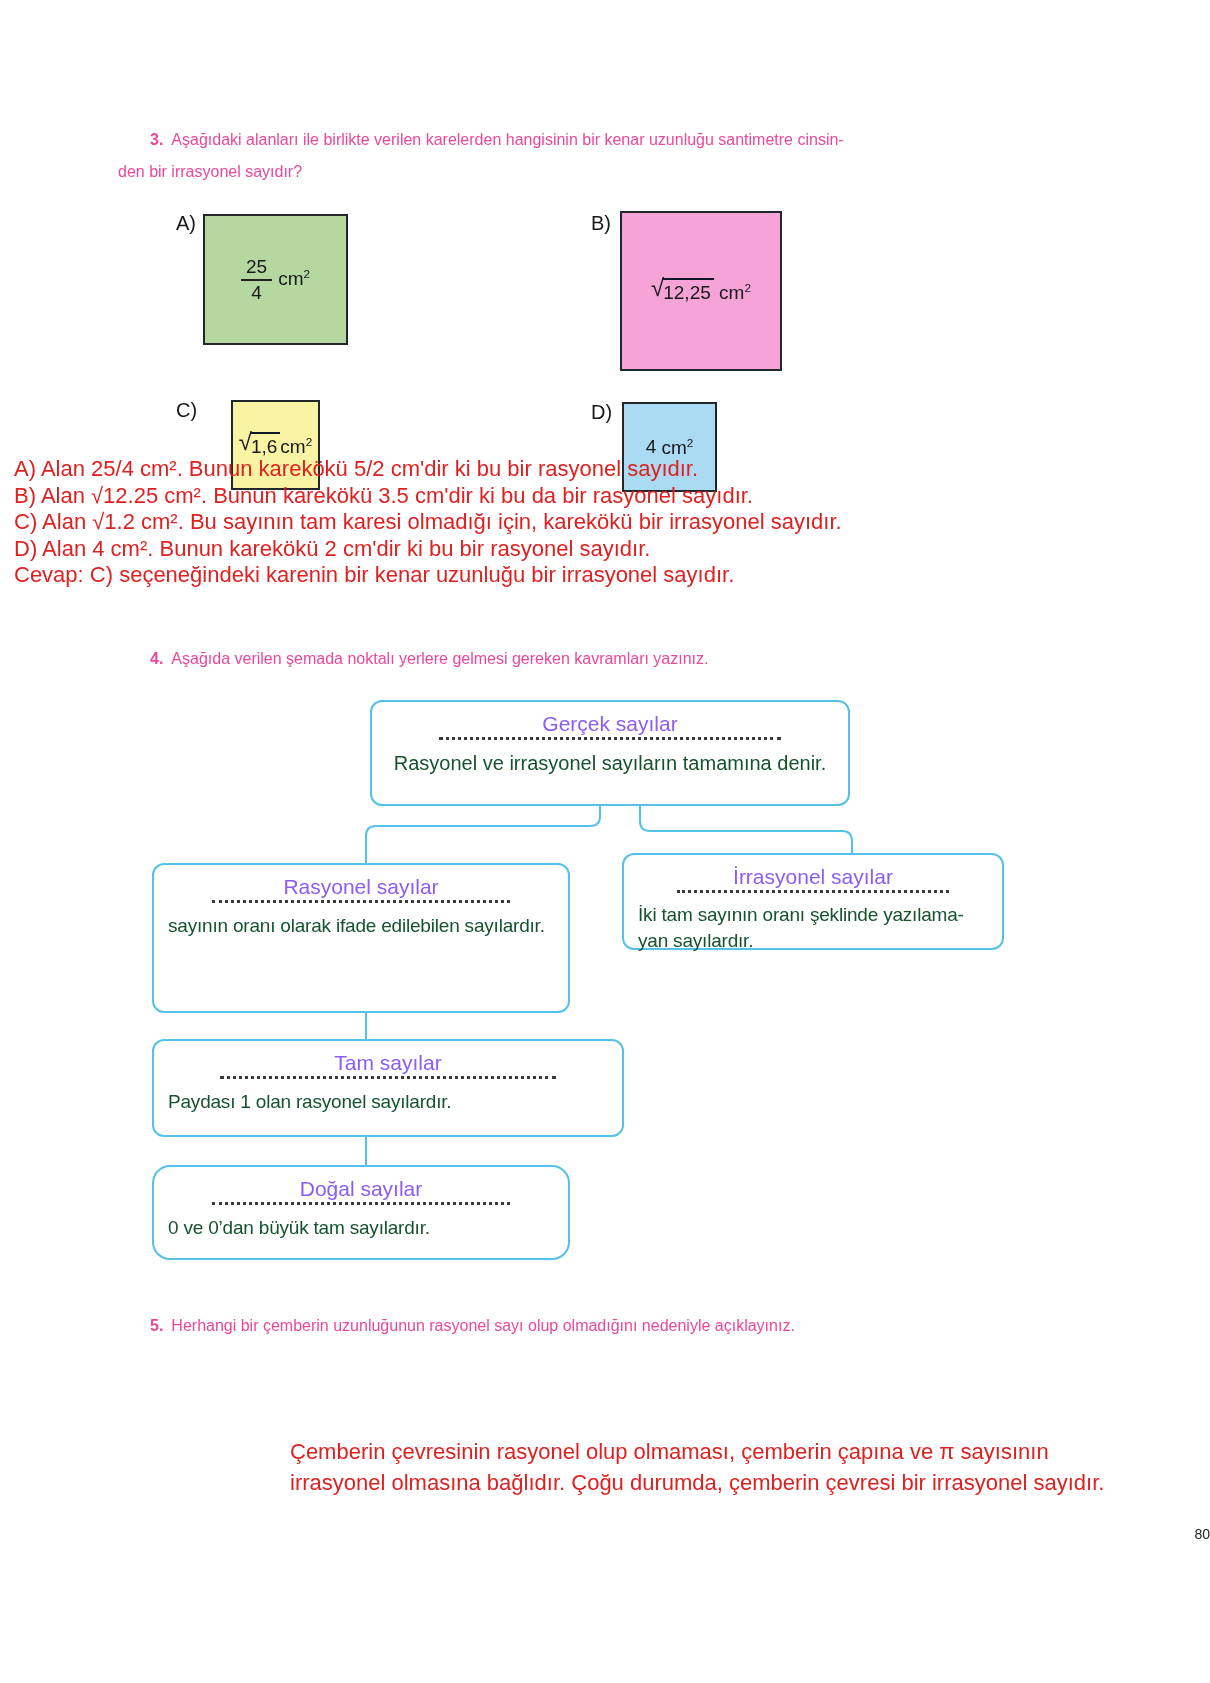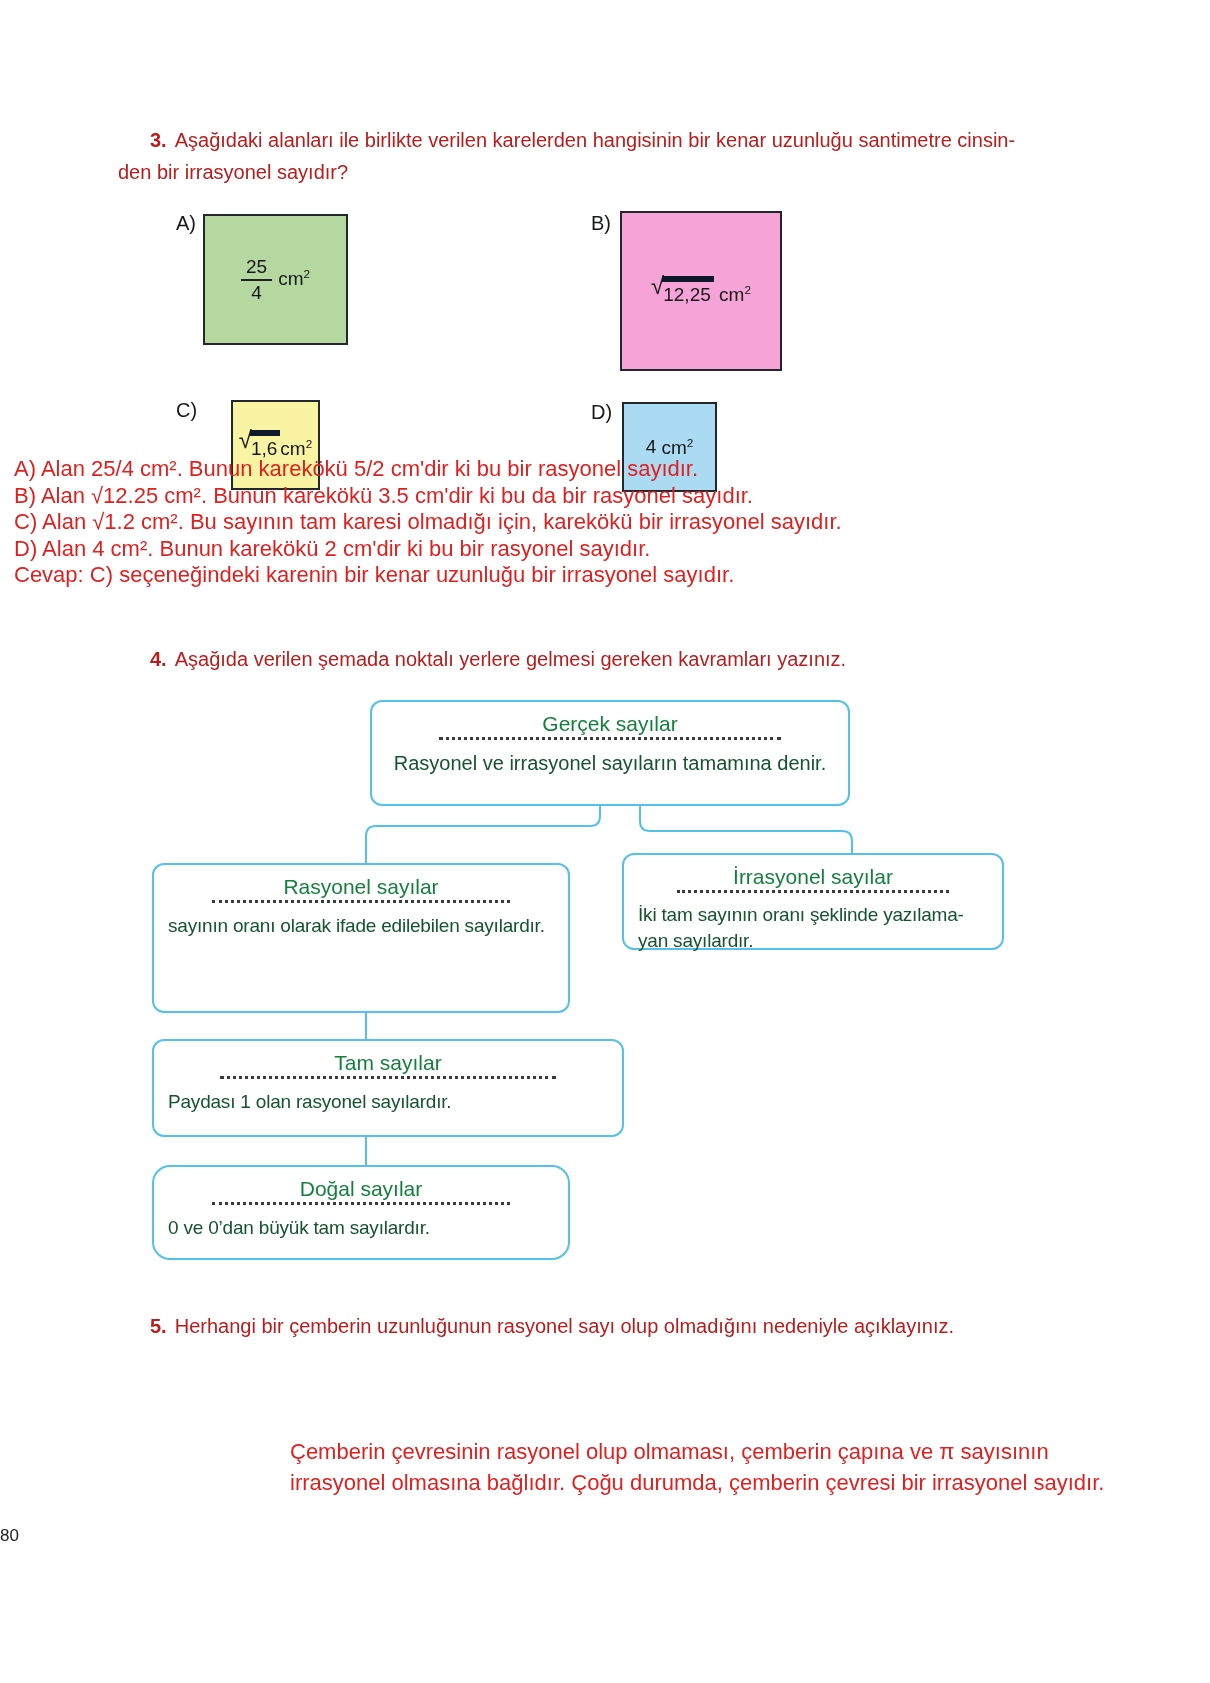--- a/index.html
+++ b/index.html
@@ -2,48 +2,48 @@
 <html><head>
 <meta charset="utf-8">
 <style>
   html,body{margin:0;padding:0;}
   body{
     width:1210px;height:1683px;position:relative;background:#ffffff;
     font-family:"Liberation Sans", sans-serif;color:#1a1a1a;overflow:hidden;
   }
   .abs{position:absolute;}
   
-  .qtext{font-size:20px;line-height:32px;color:#b91c1c;}
+  .qtext{font-size:16px;line-height:32px;color:#ec4899;}
   .qnum{font-weight:bold;margin-right:8px;}
   
   .square{position:absolute;border:2px solid #23272b;box-sizing:border-box;
           display:flex;align-items:center;justify-content:center;font-size:19px;color:#17181a;}
   .opt-label{position:absolute;font-size:20px;color:#17181a;}
   .frac{display:inline-block;text-align:center;vertical-align:middle;line-height:20px;margin-right:6px;}
   .frac .num{display:block;border-bottom:2px solid #222;padding:0 5px 2px;}
   .frac .den{display:block;padding-top:2px;}
   .sqrt{white-space:nowrap;}
   .sqrt .sym{font-size:24px;vertical-align:top;line-height:20px;margin-right:-2px;}
-  .sqrt .rdc{display:inline-block;border-top:6px solid #0f172a;padding:2px 3px 0 1px;}
+  .sqrt .rdc{display:inline-block;border-top:2px solid #0f172a;padding:2px 3px 0 1px;}
   sup{font-size:0.62em;}
   
   .red{color:#e01f1f;}
   .q3-answers{left:14px;top:456px;font-size:22px;line-height:26.6px;white-space:nowrap;z-index:5;}
   
   .fc-box{position:absolute;border:2px solid #54c2e8;border-radius:12px;background:#fff;
           box-sizing:border-box;padding-top:9px;z-index:2;}
-  .fc-title{color:#15803d;font-size:21px;text-align:center;line-height:25px;}
+  .fc-title{color:#8b5cf6;font-size:21px;text-align:center;line-height:25px;}
   .fc-dotted{border-bottom:3px dotted #3a3a3a;width:72%;margin:1px auto 9px;}
   .fc-body{font-size:19px;color:#14532d;padding:0 14px;line-height:28px;letter-spacing:-0.2px;}
   .fc-body.center{text-align:center;font-size:20px;letter-spacing:0;}
   .fc-body .just{display:block;text-align:justify;text-align-last:justify;}
   .fc-connectors{left:140px;top:800px;z-index:1;}
   
   .q5-answer{left:290px;top:1436px;width:880px;font-size:22px;line-height:31px;}
-  .page-number{left:0;right:0;top:1526px;text-align:left;font-size:17px;color:#222;}
+  .page-number{left:0;right:0;top:1526px;text-align:right;font-size:14px;color:#222;}
 </style>
 </head>
 <body>
 
 <div class="abs qtext" style="left:118px;top:124px;width:965px;">
   <span style="padding-left:32px;"><span class="qnum">3.</span><span>Aşağıdaki alanları ile birlikte verilen karelerden hangisinin bir kenar uzunluğu santimetre cinsin-</span></span><br>
   <span>den bir irrasyonel sayıdır?</span>
 </div>
 
 <div class="opt-label" style="left:176px;top:212px;">A)</div>

